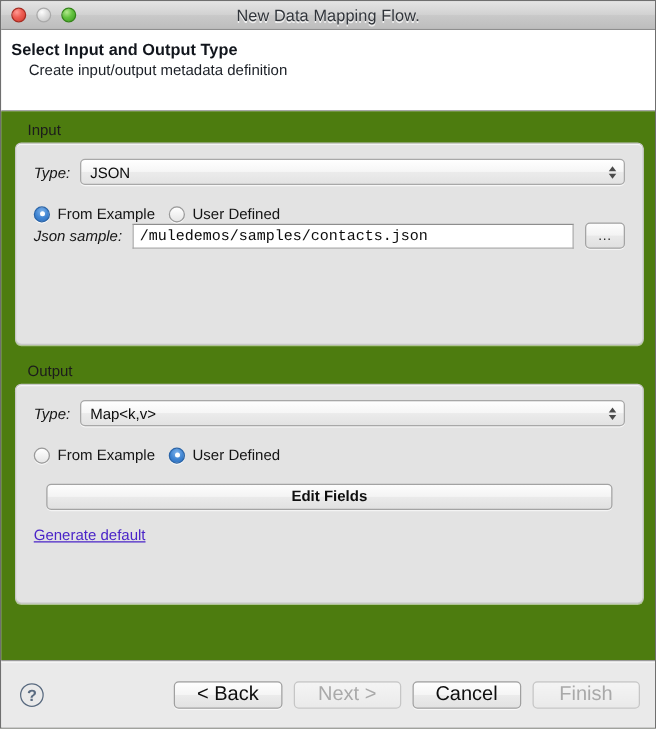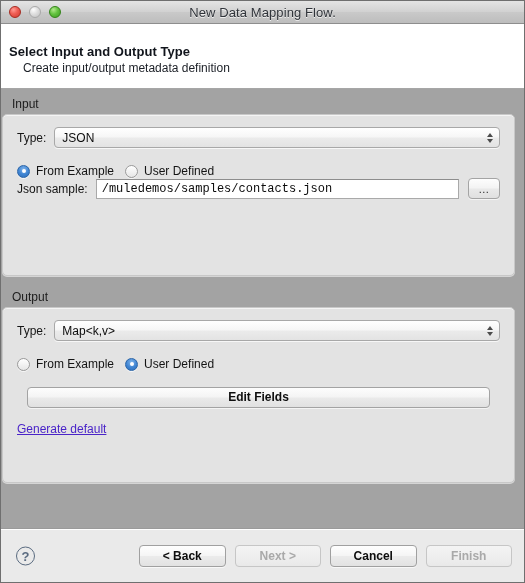--- a/index.html
+++ b/index.html
@@ -96,37 +96,37 @@
     height: 160px;
     border-radius: 50%;
     background: #ffffff;
   }
   .header-title {
     position: relative;
     z-index: 2;
     font-size: 13px;
     font-weight: bold;
     color: #11151c;
-    margin: 12px 0 2px 0;
+    margin: 0 0 2px 0;
     letter-spacing: 0.05px;
   }
   .header-sub {
     position: relative;
     z-index: 2;
     font-size: 12px;
     color: #1b1f26;
     margin-left: 14px;
   }
 
   
   .body {
     flex: 1 1 auto;
     position: relative;
-    background: #a3a3a3;
-    padding: 8px 9px 0 1px;
+    background: #4d7c0f;
+    padding: 8px 9px 0 11px;
     box-sizing: border-box;
   }
 
   .group {
     margin-bottom: 14px;
   }
   .group-label {
     font-size: 12px;
     color: #1c1c1c;
     padding-left: 10px;
@@ -145,20 +145,21 @@
 
   .row {
     display: flex;
     align-items: center;
   }
 
   .field-label {
     font-size: 12px;
     color: #151515;
     white-space: nowrap;
+    font-style: italic;
   }
 
   
   .combo {
     position: relative;
     flex: 1 1 auto;
     height: 21px;
     margin-left: 8px;
     border: 1px solid #a8a8a8;
     border-radius: 4px;
@@ -341,22 +342,22 @@
     align-items: center;
     gap: 9px;
   }
   .btn {
     height: 22px;
     flex: 1 1 0;
     border: 1px solid #a0a0a0;
     border-radius: 4px;
     background: linear-gradient(to bottom, #fefefe 0%, #f5f5f5 48%, #ebebeb 52%, #e2e2e2 100%);
     box-shadow: 0 1px 0 rgba(255,255,255,0.65);
-    font-size: 12px;
-    font-weight: bold;
+    font-size: 16px;
+    font-weight: normal;
     color: #0d0d0d;
     display: flex;
     align-items: center;
     justify-content: center;
     box-sizing: border-box;
     cursor: default;
     white-space: nowrap;
   }
   .btn.disabled {
     color: #a9a9a9;

